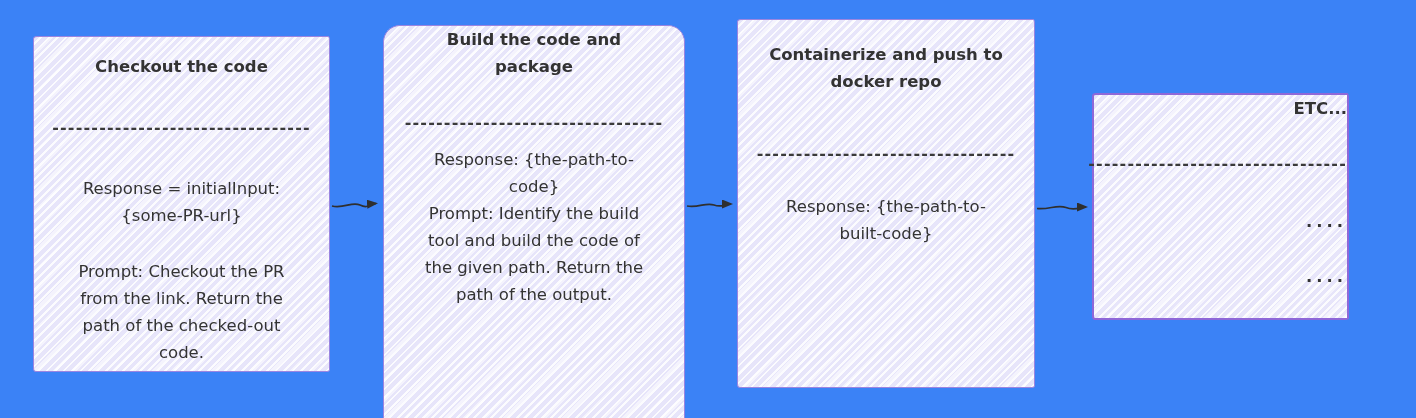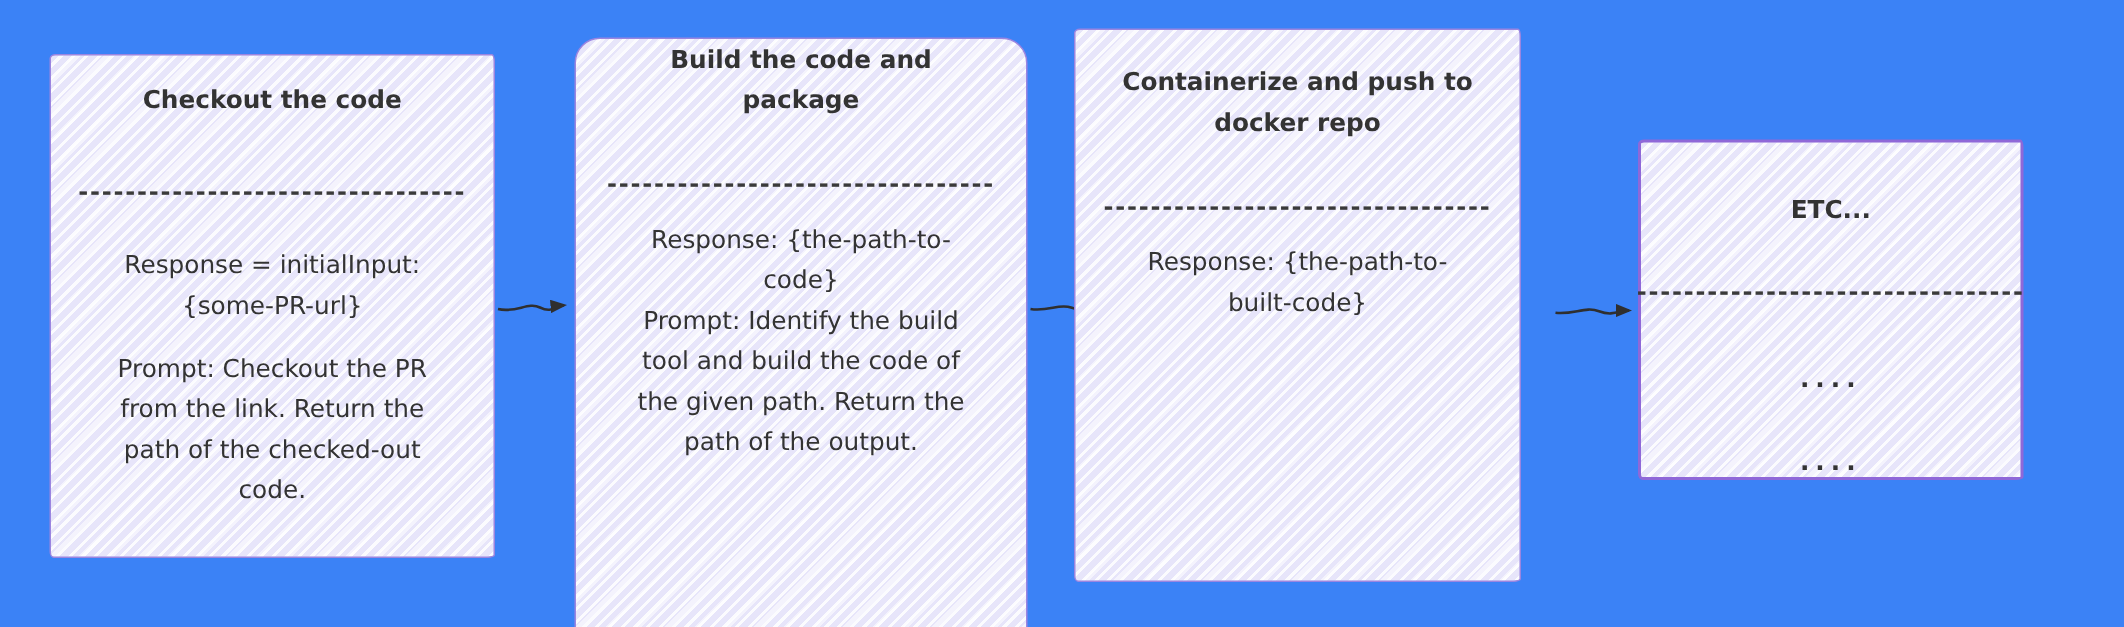--- a/index.html
+++ b/index.html
@@ -18,29 +18,29 @@
     text-align:center;
     background-color:#e7e5fa;
     background-image:
       repeating-linear-gradient(135deg, rgba(255,255,255,0) 0px, rgba(255,255,255,0) 4px, rgba(255,255,255,0.85) 4px, rgba(255,255,255,0.85) 6px),
       repeating-linear-gradient(135deg, rgba(255,255,255,0) 0px, rgba(255,255,255,0) 11px, rgba(255,255,255,0.55) 11px, rgba(255,255,255,0.55) 14px);
     border:1.5px solid #9b85e0;
     border-radius:4px 2px 5px 3px / 3px 5px 2px 4px;
   }
   .n1{left:33px;top:36px;width:297px;height:336px;padding-top:16px;}
   .n2{left:383px;top:25px;width:302px;height:418px;border-radius:17px;}
-  .n3{left:716px;top:19px;width:298px;height:369px;padding-top:21px;}
-  .n4{left:1092px;top:93px;width:257px;height:227px;padding-top:31px;border-width:2px;border-color:#8f68d8;}
+  .n3{left:737px;top:19px;width:298px;height:369px;padding-top:21px;gap:16px;}
+  .n4{left:1092px;top:93px;width:257px;height:227px;padding-top:0;border-width:2px;border-color:#8f68d8;align-items:flex-end;}
   .title{font-weight:700;font-size:16.5px;line-height:27px;white-space:pre-line;max-width:276px;}
   .body{font-size:16.5px;line-height:27px;white-space:pre-line;max-width:276px;}
   .sep{font-size:16px;line-height:27px;letter-spacing:1.2px;font-weight:600;white-space:nowrap;color:#3a3a3a;}
   .dots{font-weight:700;letter-spacing:4px;}
   .n1 .sep{margin-top:34px}
-  .n1 .resp{margin-top:22px}
-  .n1 .prompt{margin-top:15px}
+  .n1 .resp{margin-top:34px}
+  .n1 .prompt{margin-top:29px}
   .n2 .sep,.n3 .sep{margin-top:29px}
   .n2 .resp,.n3 .resp{margin-top:10px}
   .n2 .prompt,.n3 .prompt{}
   .n4 .sep{margin-top:28px}
   .n4 .dots1{margin-top:31px}
   .n4 .dots2{margin-top:28px}
 </style>
 </head>
 <body>
 

